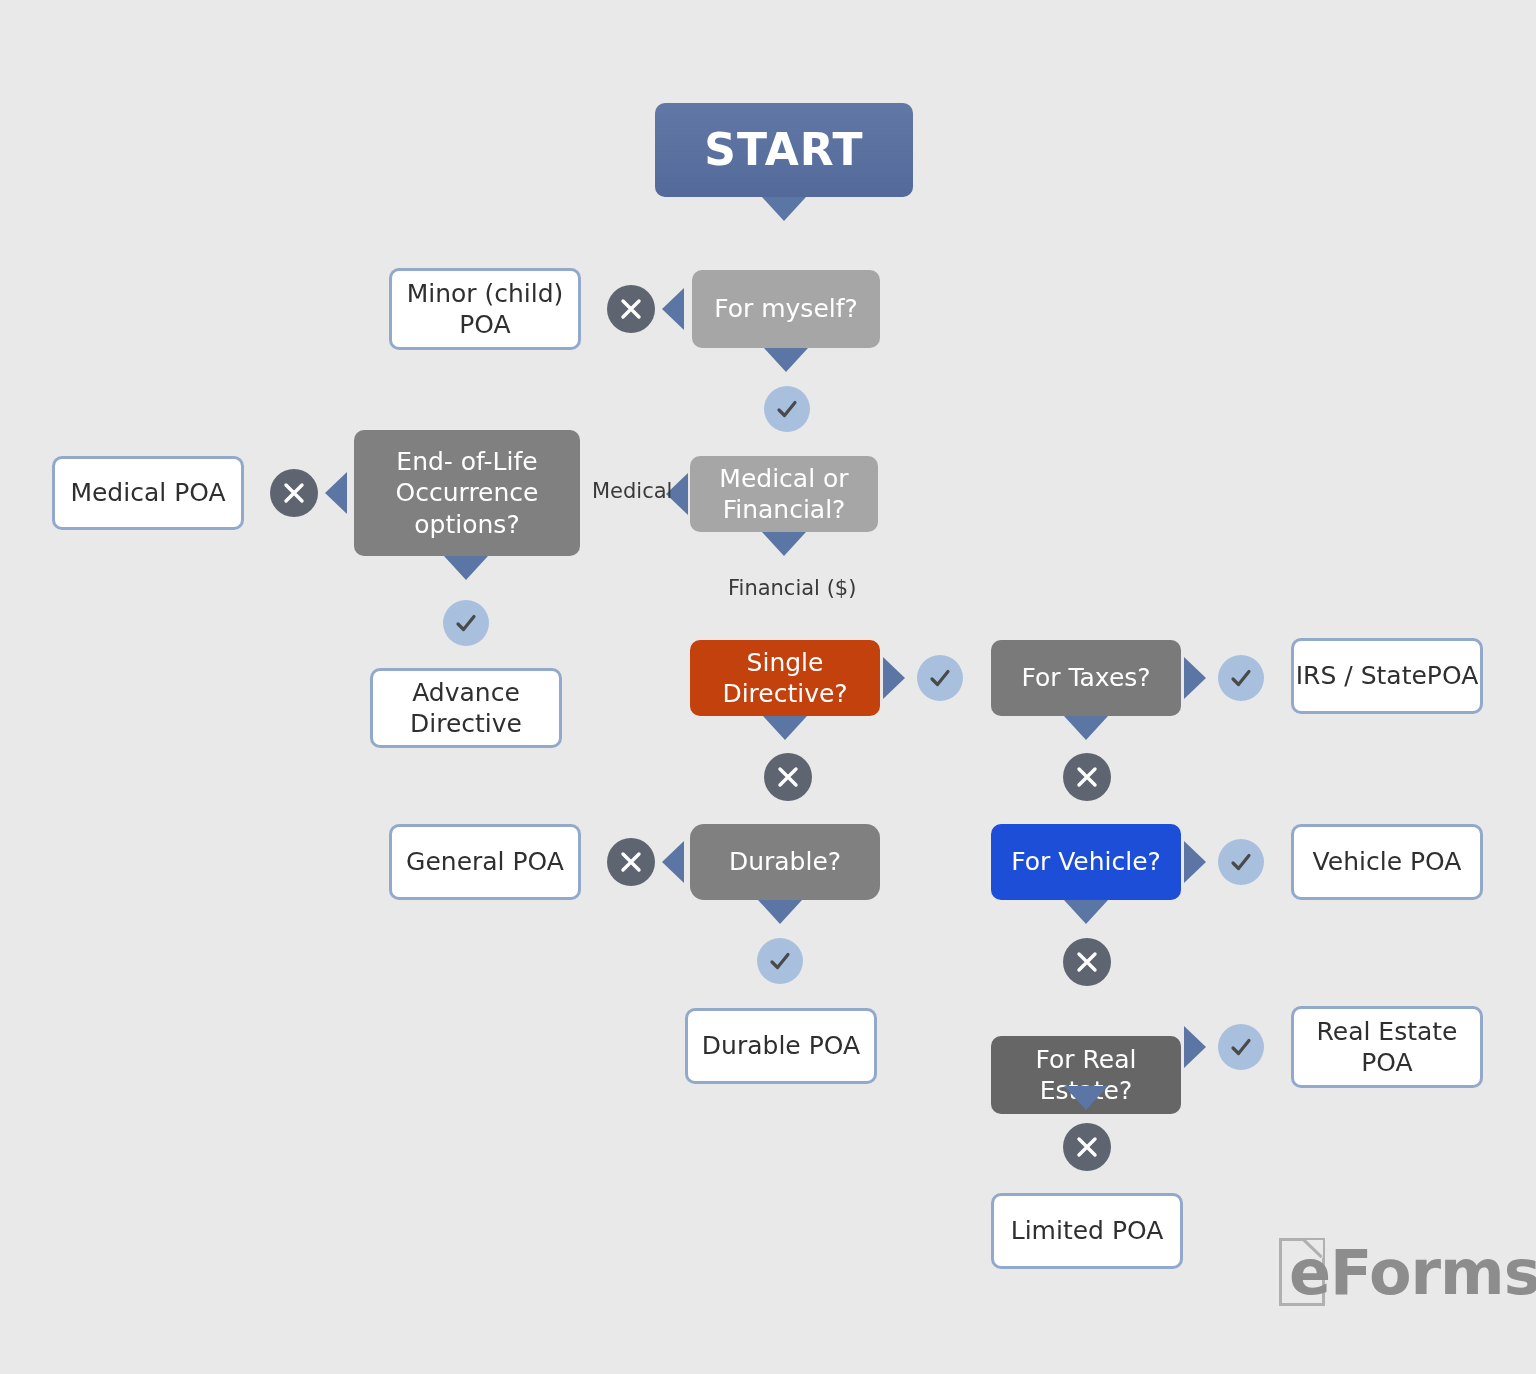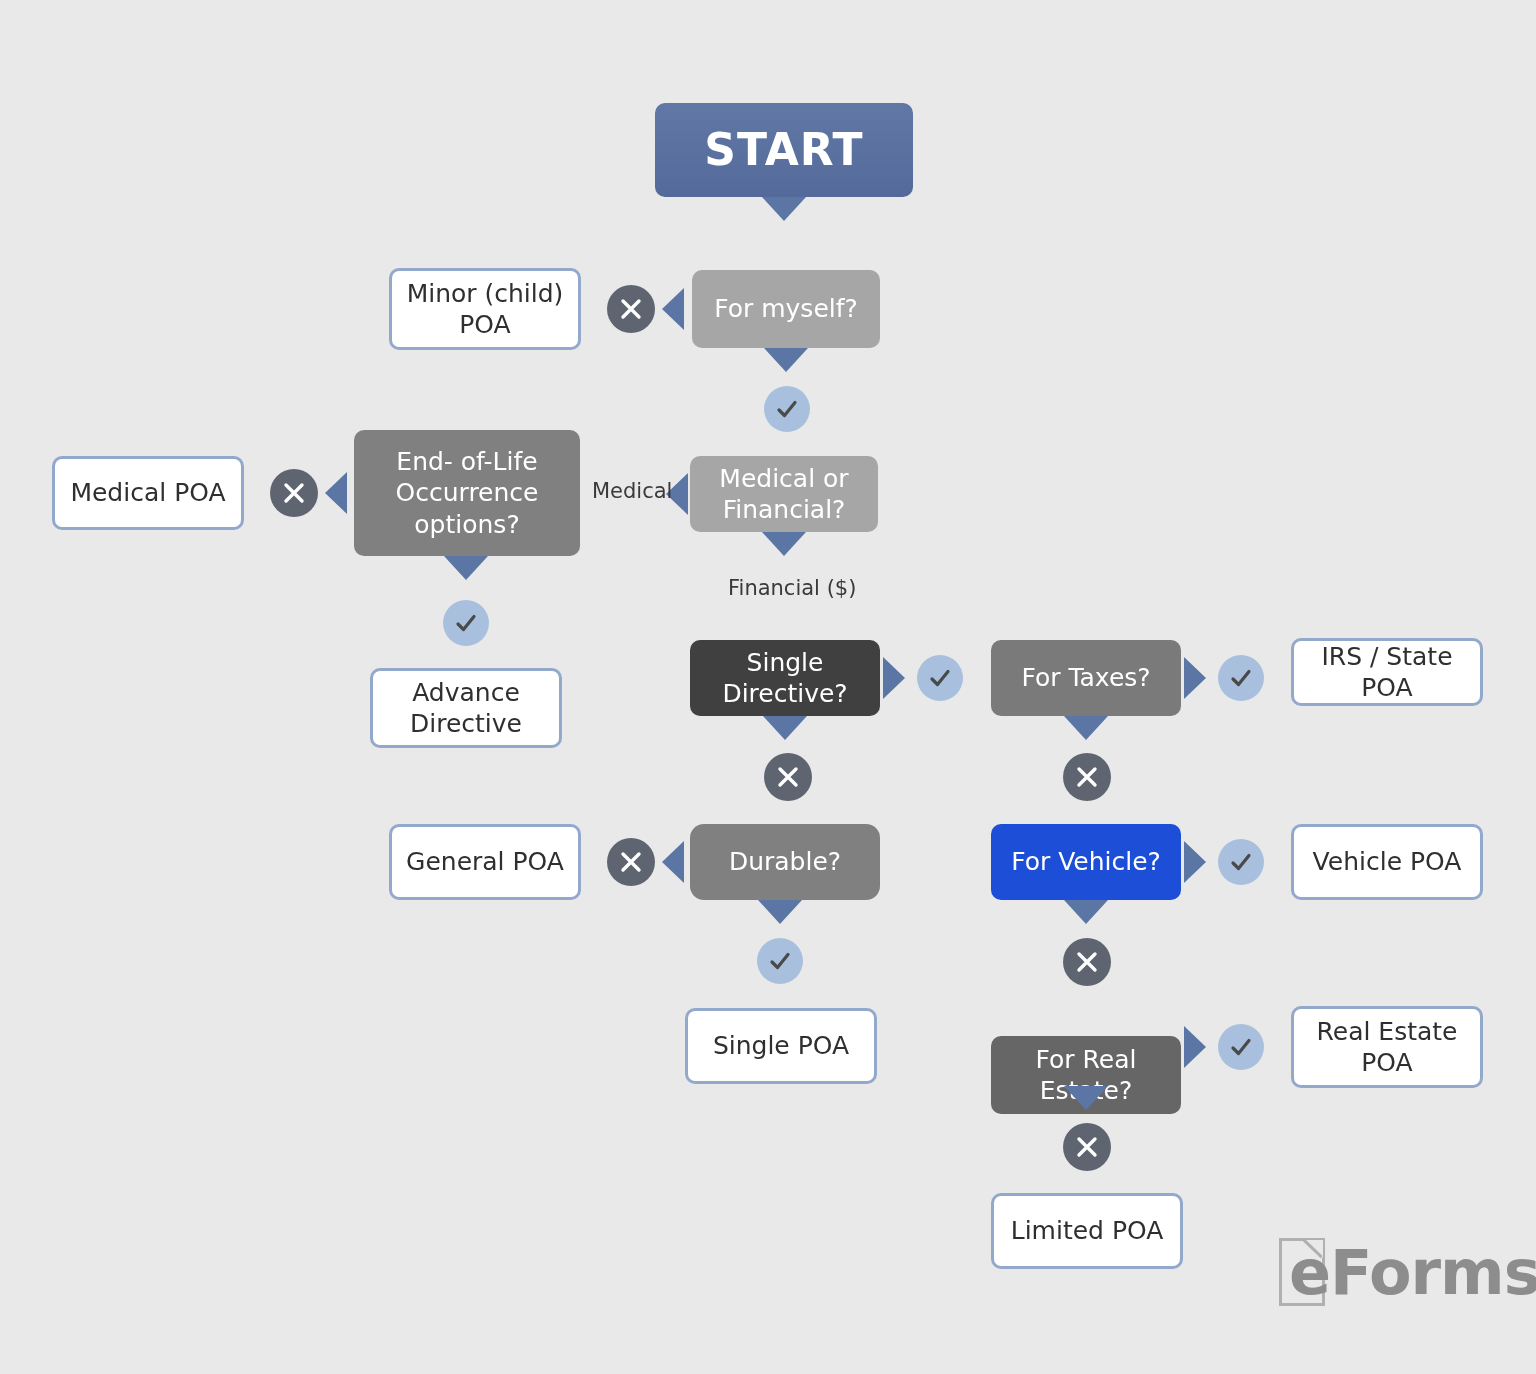--- a/index.html
+++ b/index.html
@@ -42,21 +42,21 @@
     border-radius: 10px;
   }
 
   
   .decision {
     color: #ffffff;
     font-size: 25px;
     border-radius: 10px;
   }
   .gray-light  { background: #a6a6a6; }
-  .gray-mid    { background: #404040; }
+  .gray-mid    { background: #c2410c; }
   .gray-dark   { background: #808080; }
   .gray-darker { background: #7a7a7a; }
   .gray-deep   { background: #1d4ed8; }
   .gray-deepest{ background: #666666; }
 
   
   .outcome {
     background: #ffffff;
     border: 3px solid #93a9cc;
     color: #2f2f2f;
@@ -253,21 +253,21 @@
   </div>
 
   <div class="arrow arrow-right" style="left:1184px; top:657px;"></div>
 
   <div class="badge badge-check" style="left:1218px; top:655px; width:46px; height:46px;">
     <svg width="24" height="24" viewBox="0 0 24 24" aria-hidden="true">
       <path d="M4 13 L9.5 18.5 L20 5.5" stroke="#4a4a4a" stroke-width="3.2" stroke-linecap="round" stroke-linejoin="round" fill="none"></path>
     </svg>
   </div>
 
-  <div class="node outcome" style="left:1291px; top:638px; width:192px; height:68px; flex-direction:column;">
+  <div class="node outcome" style="left:1291px; top:638px; width:192px; height:76px; flex-direction:row;">
     <span>IRS / State</span>
     <span>POA</span>
   </div>
 
   <div class="arrow arrow-down" style="left:763px; top:716px;"></div>
 
   <div class="badge badge-x" style="left:764px; top:753px; width:48px; height:48px;">
     <svg width="24" height="24" viewBox="0 0 24 24" aria-hidden="true">
       <path d="M4 4 L20 20 M20 4 L4 20" stroke="#ffffff" stroke-width="3.4" stroke-linecap="round" fill="none"></path>
     </svg>
@@ -315,21 +315,21 @@
 
   <div class="arrow arrow-down" style="left:758px; top:900px;"></div>
 
   <div class="badge badge-check" style="left:757px; top:938px; width:46px; height:46px;">
     <svg width="24" height="24" viewBox="0 0 24 24" aria-hidden="true">
       <path d="M4 13 L9.5 18.5 L20 5.5" stroke="#4a4a4a" stroke-width="3.2" stroke-linecap="round" stroke-linejoin="round" fill="none"></path>
     </svg>
   </div>
 
   <div class="node outcome" style="left:685px; top:1008px; width:192px; height:76px;">
-    <span>Single  POA</span>
+    <span>Durable  POA</span>
   </div>
 
   <div class="arrow arrow-down" style="left:1064px; top:900px;"></div>
 
   <div class="badge badge-x" style="left:1063px; top:938px; width:48px; height:48px;">
     <svg width="24" height="24" viewBox="0 0 24 24" aria-hidden="true">
       <path d="M4 4 L20 20 M20 4 L4 20" stroke="#ffffff" stroke-width="3.4" stroke-linecap="round" fill="none"></path>
     </svg>
   </div>
 

